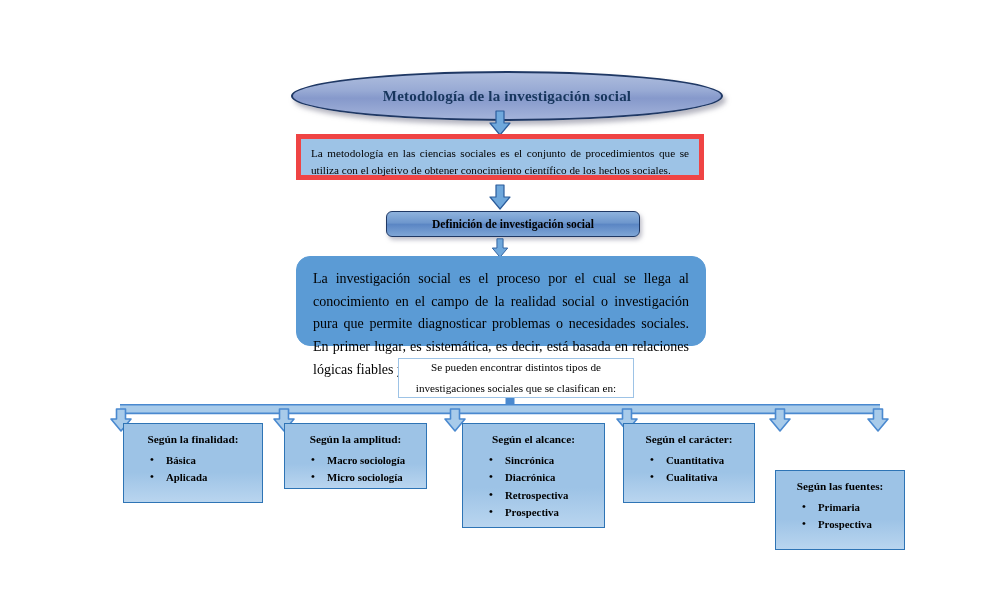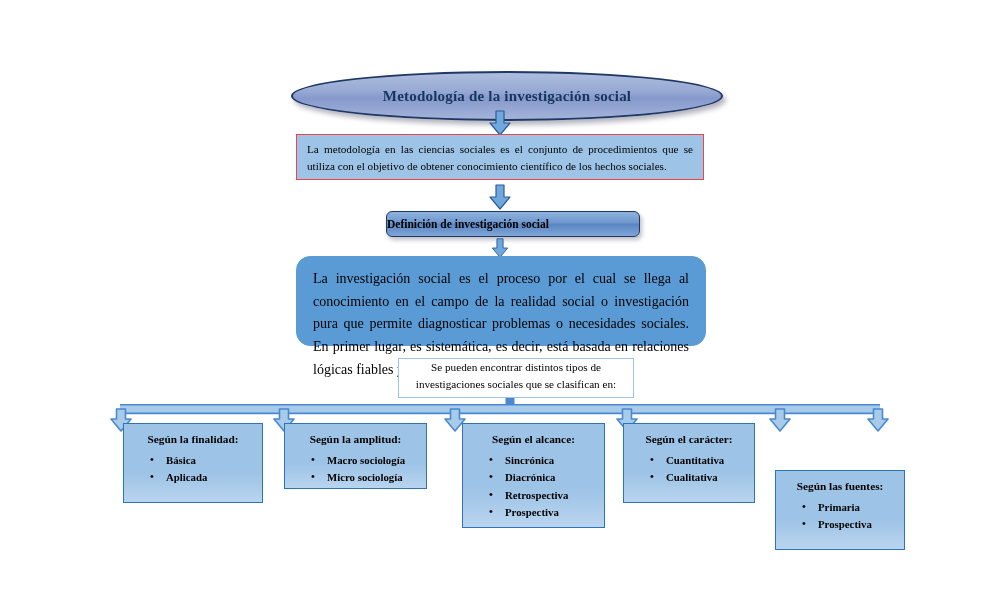--- a/index.html
+++ b/index.html
@@ -52,39 +52,39 @@
 
   
   .box {
     position: absolute;
     box-sizing: border-box;
   }
 
   .box-para1 {
     left: 296px; top: 134px; width: 408px; height: 46px;
     background: #9dc3e6;
-    border: 1px solid #ef4444;
+    border: 5px solid #ef4444;
     padding: 6px 10px 0 10px;
     font-size: 11.2px;
     color: #000;
     text-align: justify;
     line-height: 1.55;
   }
 
   .box-def {
     left: 386px; top: 211px; width: 254px; height: 26px;
     border-radius: 6px;
     border: 1px solid #1f3864;
     background: linear-gradient(to bottom,
         #8fb3dd 0%,
         #6e97cd 45%,
         #5b86c4 52%,
         #7fa6d6 100%);
     box-shadow: 2px 3px 4px rgba(130,130,150,0.5);
-    display: flex; align-items: center; 
+    display: flex; align-items: center; justify-content: center;
   }
   .box-def span {
     font-size: 11.5px; font-weight: bold; color: #000;
   }
 
   .box-para2 {
     left: 296px; top: 256px; width: 410px; height: 90px;
     border-radius: 14px;
     background: #5b9bd5;
     border: 1px solid #5b9bd5;
@@ -93,21 +93,21 @@
     color: #000;
     text-align: justify;
     line-height: 1.62;
   }
 
   .box-white {
     left: 398px; top: 358px; width: 236px; height: 40px;
     background: #ffffff;
     border: 1px solid #9dc3e6;
     display: flex; flex-direction: column;
-    align-items: center; justify-content: flex-start;
+    align-items: center; justify-content: space-between;
     font-size: 11.2px; color: #000; line-height: 1.5;
   }
 
   
   .bracket {
     position: absolute;
     left: 110px;
     top: 398px;
     width: 780px;
     height: 34px;

